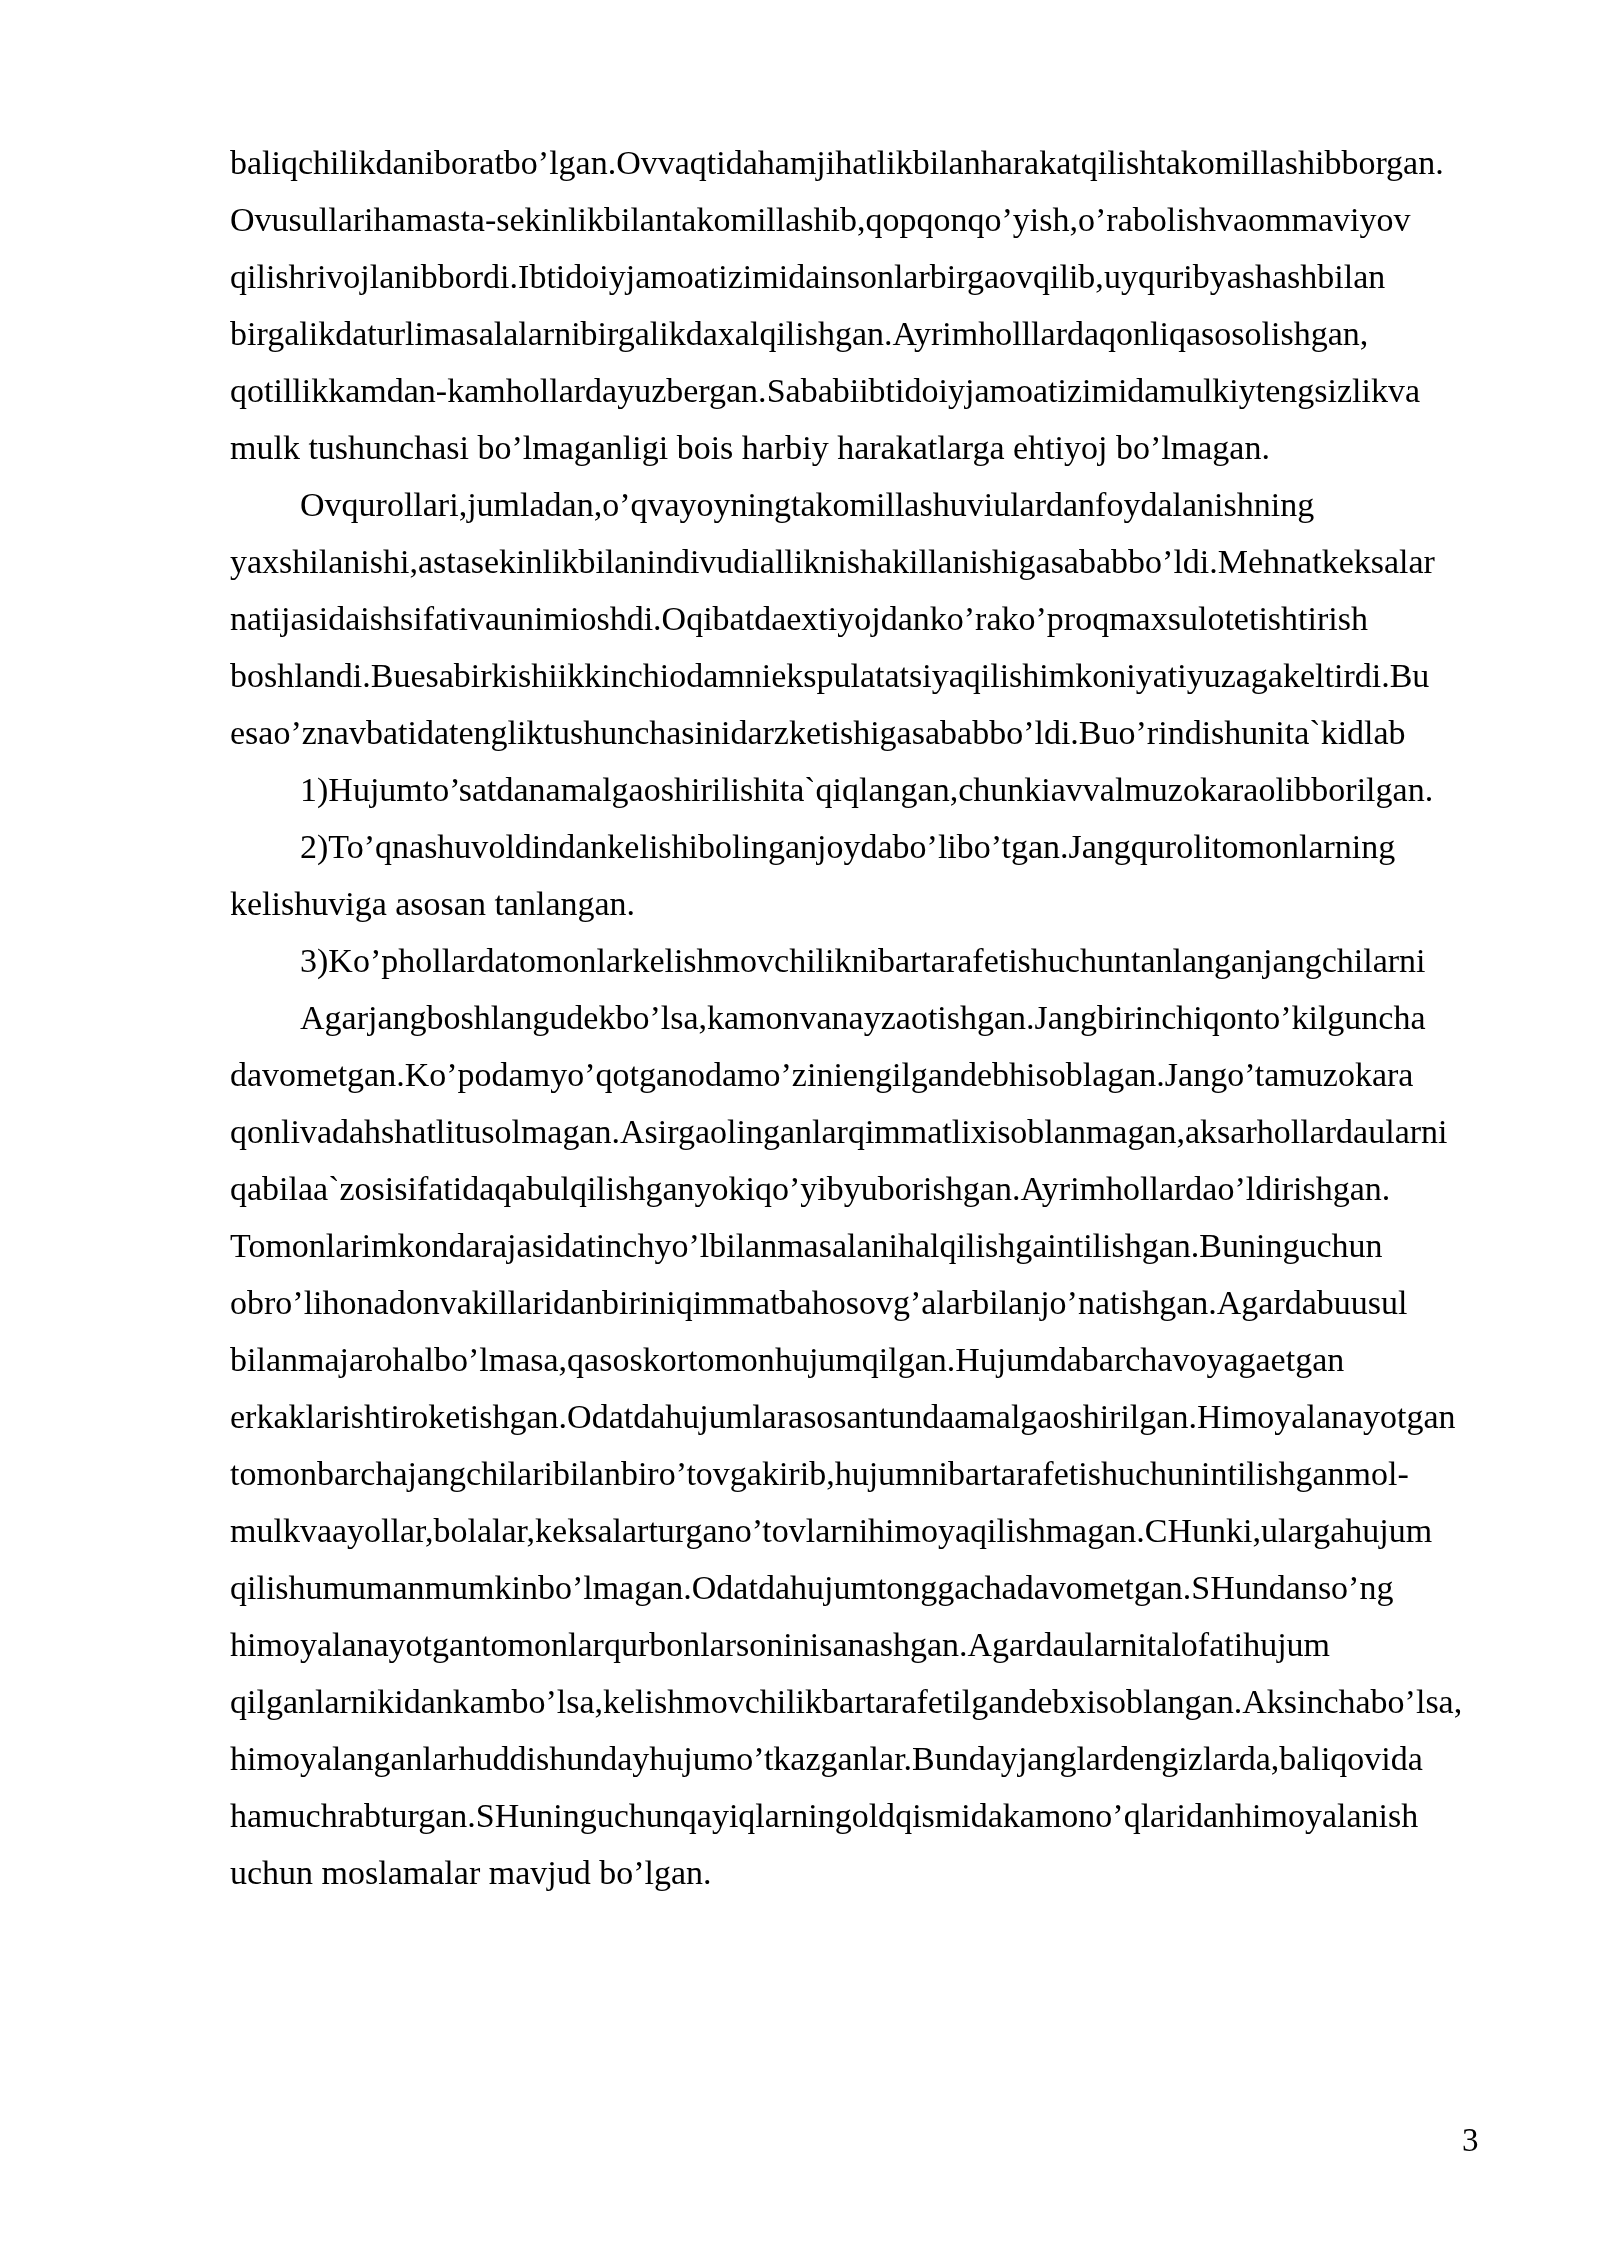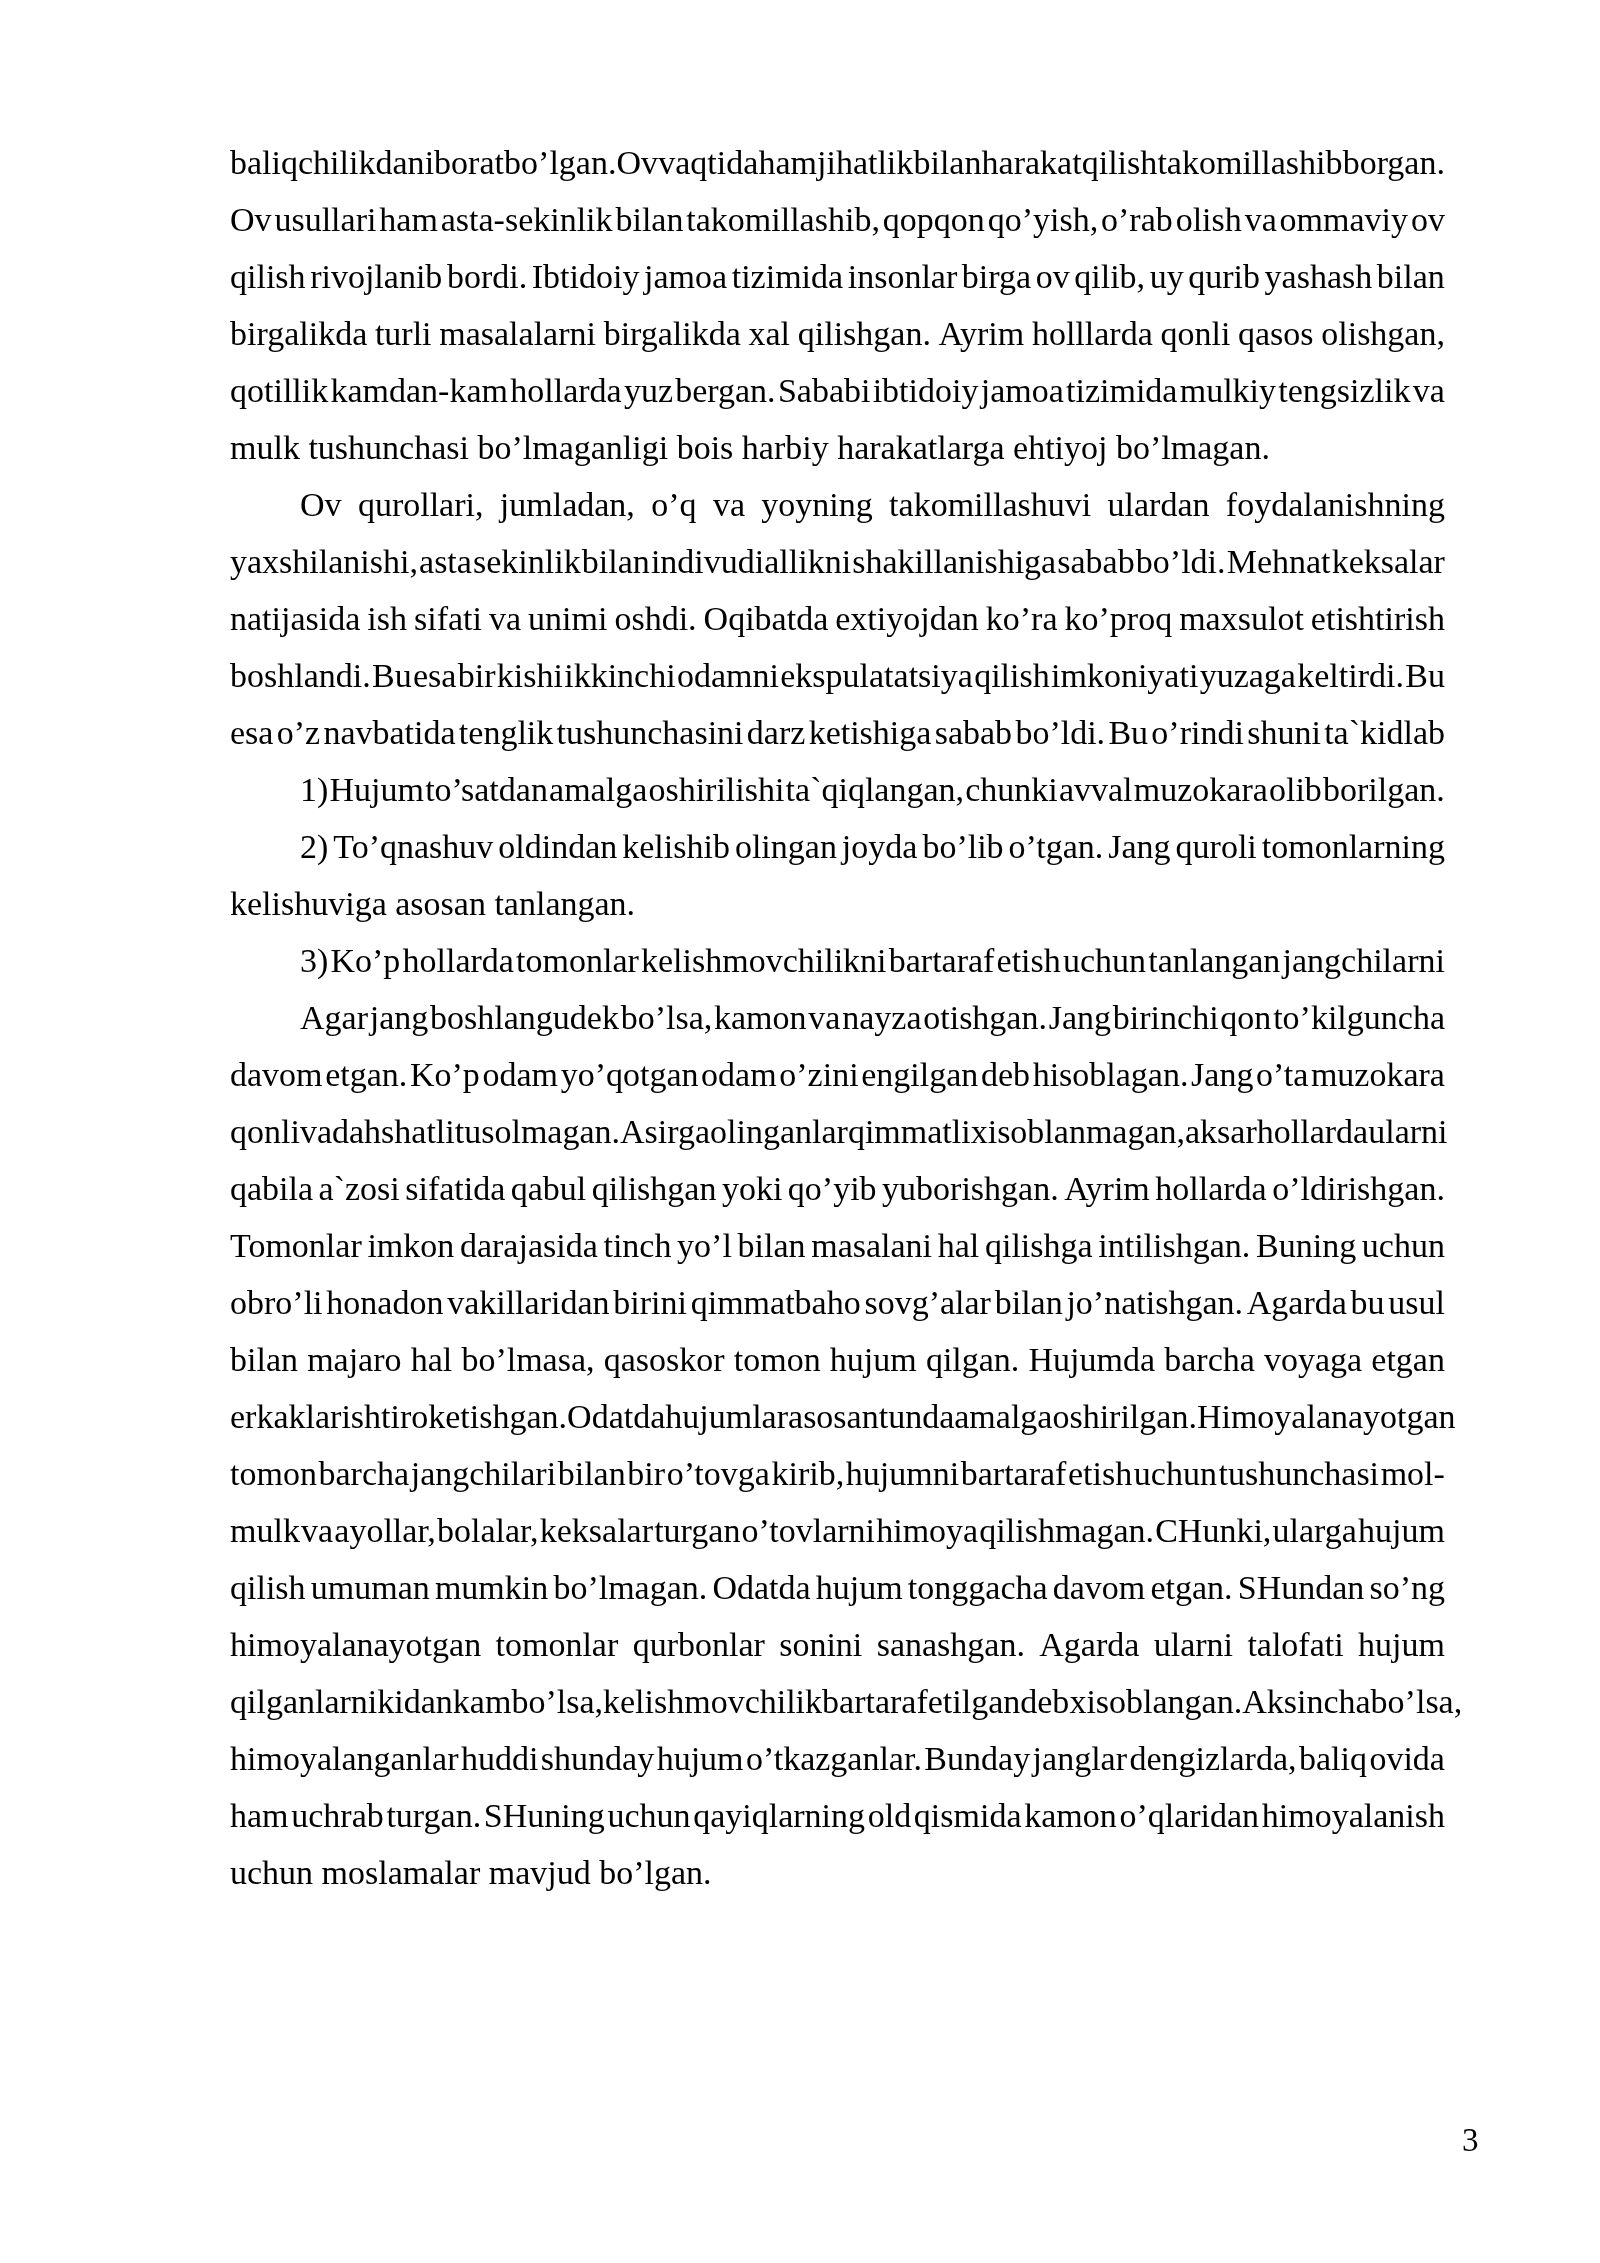--- a/index.html
+++ b/index.html
@@ -21,21 +21,20 @@
   .block { margin: 0; padding: 0; }
   .line {
     height: 57px;
     line-height: 57px;
     font-size: 34px;
     white-space: nowrap;
     overflow: visible;
   }
   .line.just {
     display: flex;
-    justify-content: space-between;
   }
   .line.indent { padding-left: 70px; }
   .block.heading .line { font-weight: 700; }
   .page-number {
     position: absolute;
     left: 1462px;
     top: 2122px;
     font-size: 33px;
     line-height: 1.1;
   }
@@ -347,21 +346,21 @@
         <span>barcha</span>
         <span>jangchilari</span>
         <span>bilan</span>
         <span>bir</span>
         <span>o’tovga</span>
         <span>kirib,</span>
         <span>hujumni</span>
         <span>bartaraf</span>
         <span>etish</span>
         <span>uchun</span>
-        <span>tushunchasi</span>
+        <span>intilishgan</span>
         <span>mol-</span>
       </div>
       <div class="line just">
         <span>mulk</span>
         <span>va</span>
         <span>ayollar,</span>
         <span>bolalar,</span>
         <span>keksalar</span>
         <span>turgan</span>
         <span>o’tovlarni</span>

